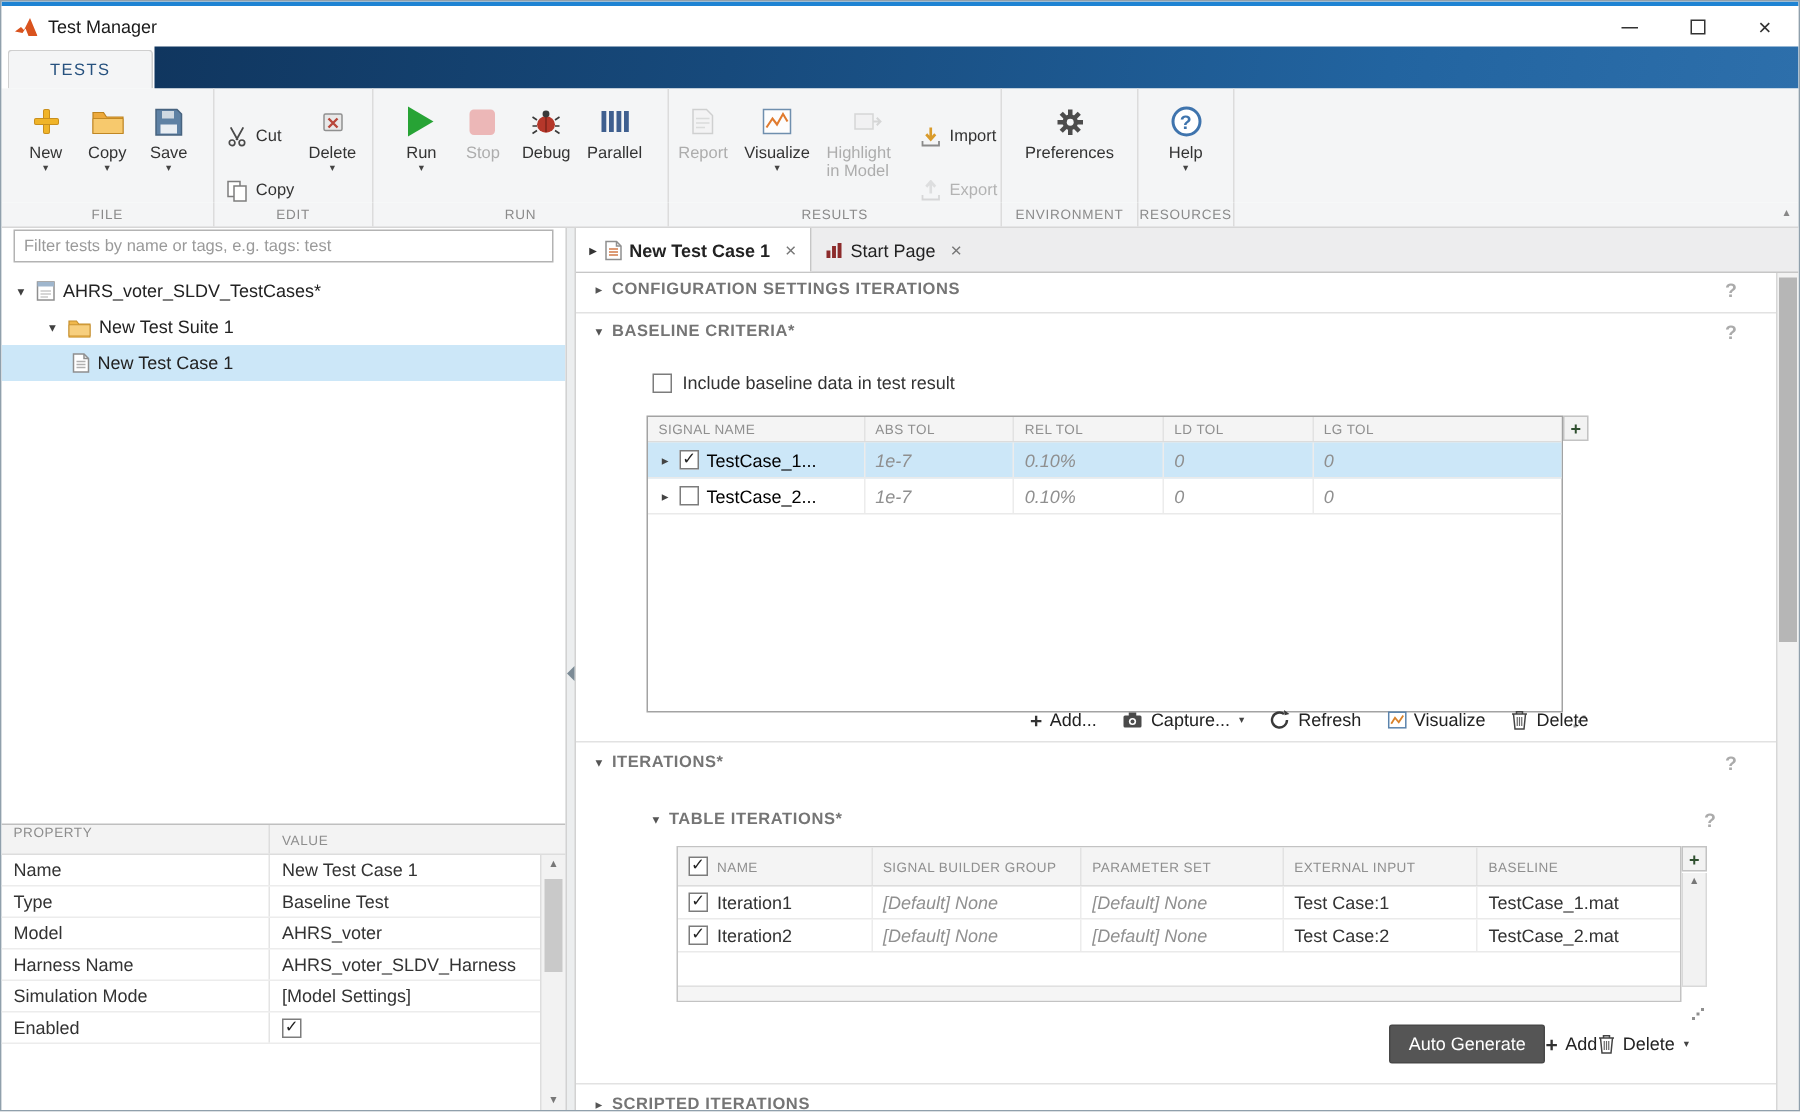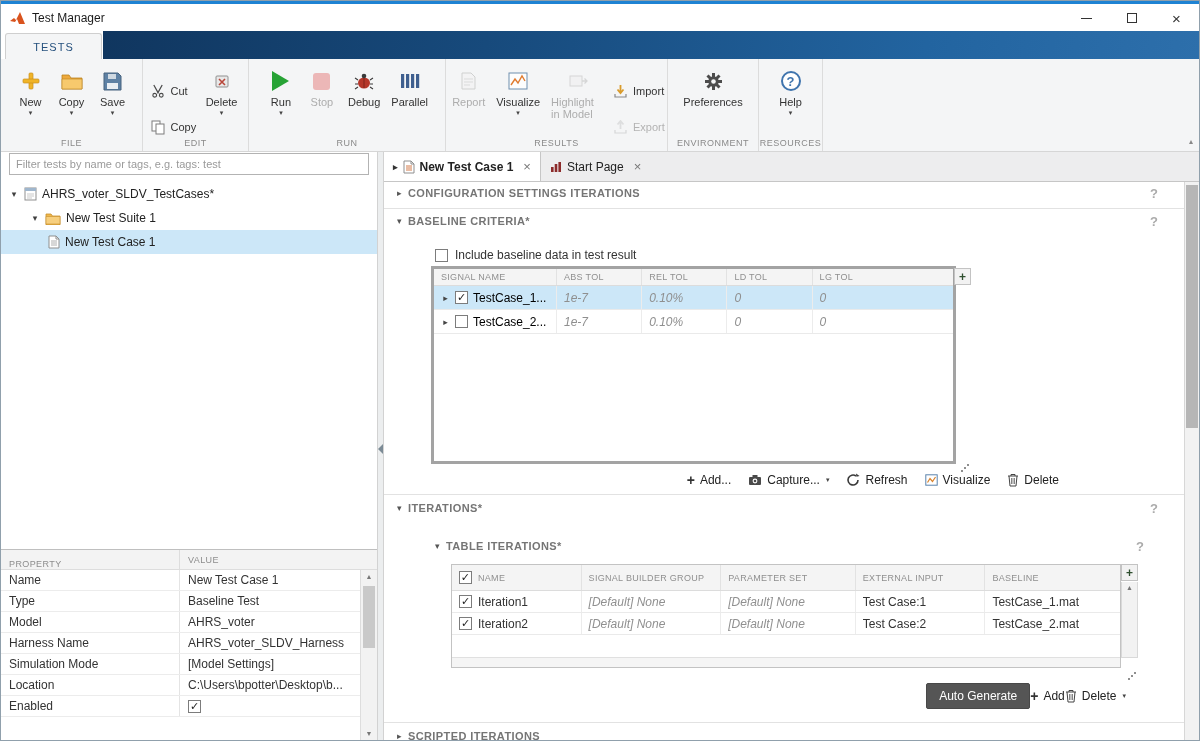--- a/index.html
+++ b/index.html
@@ -54,21 +54,21 @@
   .filterwrap{margin:1px 8px 7px}
   .filterwrap input{width:100%;height:22px;border:1px solid #b3b3b3;font:11px "Liberation Sans",sans-serif;padding:0 6px;color:#444;outline:none}
   .filterwrap input::placeholder{color:#9a9a9a}
   .tree{flex:1;overflow:hidden;font-size:12px;color:#222}
   .trow{height:24px;display:flex;align-items:center;gap:5px;padding-left:8px}
   .trow.sel{background:#cce7f8}
   .tw{width:10px;font-size:9px;color:#404040;text-align:center}
   .ind16{width:16px}.ind34{width:34px}
   
   .props{height:191px;border-top:1px solid #bfbfbf;display:flex;flex-direction:column;font-size:12px}
-  .phead{height:20px;display:flex;background:#f3f3f3;border-bottom:1px solid #ddd;color:#8d8d8d;font-size:9px;letter-spacing:.4px;align-items:flex-end}
+  .phead{height:20px;display:flex;background:#f3f3f3;border-bottom:1px solid #ddd;color:#8d8d8d;font-size:9px;letter-spacing:.4px;align-items:flex-start}
   .phead .c1{width:178px;padding-left:8px}
   .phead .c2{flex:1;padding-left:8px;border-left:1px solid #ddd;height:100%;display:flex;align-items:center}
   .phead .c3{width:17px;height:100%}
   .pbody{flex:1;display:flex}
   .prows{flex:1}
   .prow{height:21px;display:flex;align-items:stretch;border-bottom:1px solid #ececec}
   .prow .c1{width:178px;padding-left:8px;color:#333;display:flex;align-items:center}
   .prow .c2{flex:1;padding-left:8px;color:#333;border-left:1px solid #e4e4e4;display:flex;align-items:center}
   .pscroll{width:17px;background:#f2f2f2;border-left:1px solid #ddd;position:relative}
   .pscroll .sarr{position:absolute;left:0;width:100%;text-align:center;font-size:7px;color:#777}
@@ -85,21 +85,21 @@
   .content{position:absolute;left:0;top:30px;right:15px;bottom:0;overflow:hidden;background:#fff}
   .vsb{position:absolute;right:0;top:30px;bottom:0;width:15px;background:#f2f2f2;border-left:1px solid #d7d7d7}
   .vsb .thumb{position:absolute;left:1px;right:1px;top:3px;height:243px;background:#b6b6b6}
   
   .sech{position:absolute;display:flex;align-items:center;gap:6px;font-size:11px;font-weight:bold;color:#757575;letter-spacing:.4px}
   .sech .ar{font-size:9px;color:#555;font-weight:normal}
   .q{position:absolute;color:#ababab;font-size:13px;font-weight:bold}
   .hr{position:absolute;left:0;right:0;height:1px;background:#e2e2e2}
   
   .cbrow{position:absolute;top:66px;left:51px;display:flex;align-items:center;gap:7px;font-size:12px;color:#333}
-  .btable{position:absolute;top:84px;left:47px;width:525px;height:198px;border:3px solid #a3a3a3;background:#fff}
+  .btable{position:absolute;top:95px;left:47px;width:611px;height:198px;border:1px solid #a3a3a3;background:#fff}
   .bhead{height:17px;background:#f4f4f4;border-bottom:1px solid #dcdcdc;display:flex;font-size:9px;color:#8f8f8f;letter-spacing:.3px;align-items:center}
   .bhead .hc{height:100%;display:flex;align-items:center;padding-left:7px;border-right:1px solid #e2e2e2}
   .brow{height:24px;display:flex;align-items:center;border-bottom:1px solid #eaeaea;font-size:12px}
   .brow.sel{background:#cce7f8}
   .brow .bc{height:100%;display:flex;align-items:center;padding-left:7px;border-right:1px solid #ececec;gap:5px}
   .brow .val{font-style:italic;color:#8f8f8f}
   .cw1{width:145px}.cw2{width:100px}.cw3{width:100px}.cw4{width:100px}.cw5{width:166px;border-right:none!important}
   .exp{font-size:9px;color:#444;width:9px;text-align:center}
   .plusbtn{position:absolute;right:-18px;top:-1px;width:17px;height:17px;background:#f2f2f2;border:1px solid #c3c3c3;display:flex;align-items:center;justify-content:center;font-size:12px;font-weight:bold;color:#2f4f2f}
   .grip{position:absolute;width:2px;height:2px;background:#8f8f8f;box-shadow:-3px 3px 0 #8f8f8f,3px -3px 0 #8f8f8f}
@@ -424,24 +424,20 @@
               </div>
             <div class="prow">
                 <div class="c1">Harness Name</div>
                 <div class="c2">AHRS_voter_SLDV_Harness</div>
               </div>
             <div class="prow">
                 <div class="c1">Simulation Mode</div>
                 <div class="c2">[Model Settings]</div>
               </div>
             <div class="prow">
-                <div class="c1">Location</div>
-                <div class="c2">C:\Users\bpotter\Desktop\b...</div>
-              </div>
-            <div class="prow">
               <div class="c1">Enabled</div>
               <div class="c2">
                   <span class="cb">✓</span>
                 </div>
             </div>
           </div>
           <div class="pscroll">
             <span class="sarr up">▲</span>
             <span class="thumb"></span>
             <span class="sarr down">▼</span>

